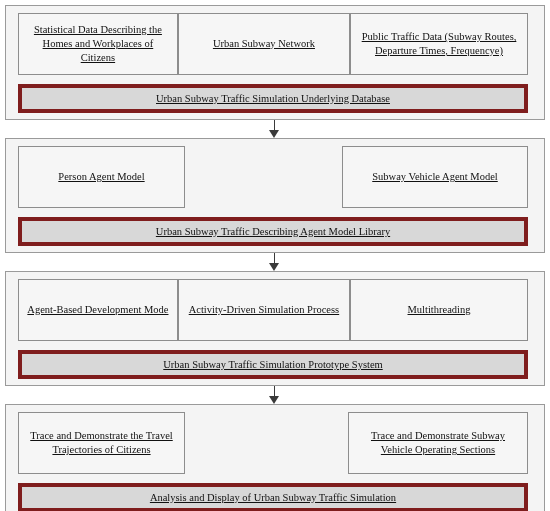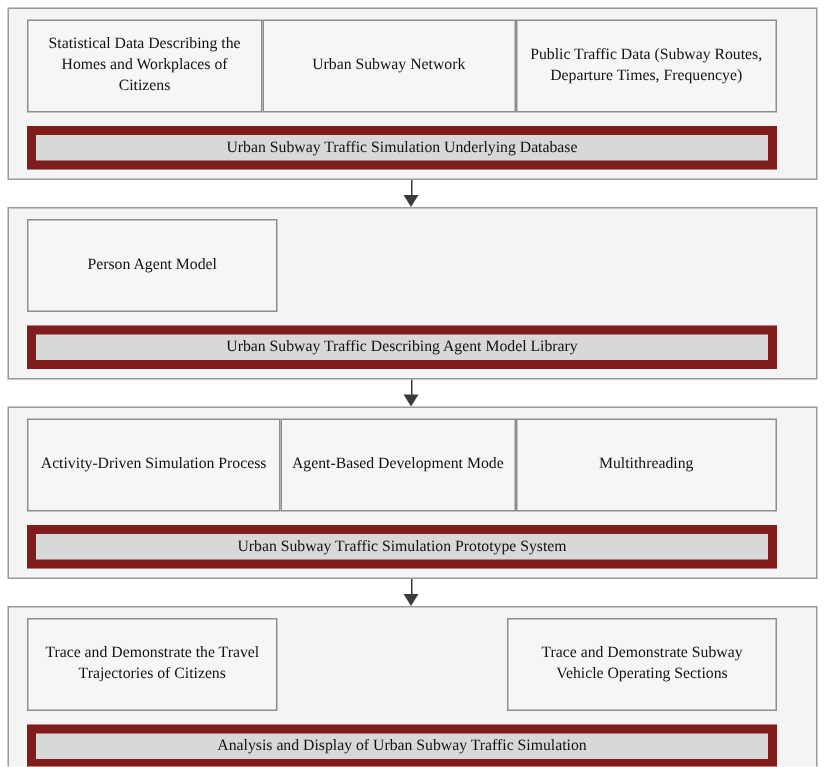--- a/index.html
+++ b/index.html
@@ -24,22 +24,23 @@
     padding: 5px 5px 8px 5px;
   }
 
   .tier {
     position: relative;
     box-sizing: border-box;
     width: 540px;
     height: 115px;
     border: 1px solid #9a9a9a;
     background: #f4f4f4;
-    padding: 7px 26px 8px 12px;
+    padding: 7px 16px 8px 12px;
     margin-bottom: 0;
+    text-decoration: underline;
   }
 
   .tier-row {
     display: flex;
     justify-content: space-between;
     align-items: stretch;
     height: 62px;
   }
 
   .cell {
@@ -56,21 +57,21 @@
   }
 
   .cell-a { width: 167px; }
   .cell-b { width: 180px; }
   .cell-c { width: 186px; }
 
   .summary-bar {
     box-sizing: border-box;
     margin-top: 9px;
     height: 29px;
-    border: 6px solid #7f1d1d;
+    border: 4px solid #7f1d1d;
     background: #d8d8d8;
     display: flex;
     align-items: center;
     justify-content: center;
     text-align: center;
     font-size: 10.5px;
     line-height: 1.3;
   }
 
   .connector {
@@ -112,33 +113,34 @@
   </div>
 
   <div class="connector">
     <div class="stem"></div>
     <div class="head"></div>
   </div>
 
   <div class="tier">
     <div class="tier-row">
       <div class="cell cell-a">Person Agent Model</div>
+      <div class="cell cell-c">Subway Vehicle Agent Model</div>
     </div>
     <div class="summary-bar">Urban Subway Traffic Describing Agent Model Library</div>
   </div>
 
   <div class="connector">
     <div class="stem"></div>
     <div class="head"></div>
   </div>
 
   <div class="tier">
     <div class="tier-row">
+      <div class="cell cell-a">Agent-Based Development Mode</div>
       <div class="cell cell-b">Activity-Driven Simulation Process</div>
-      <div class="cell cell-a">Agent-Based Development Mode</div>
       <div class="cell cell-c">Multithreading</div>
     </div>
     <div class="summary-bar">Urban Subway Traffic Simulation Prototype System</div>
   </div>
 
   <div class="connector">
     <div class="stem"></div>
     <div class="head"></div>
   </div>
 

